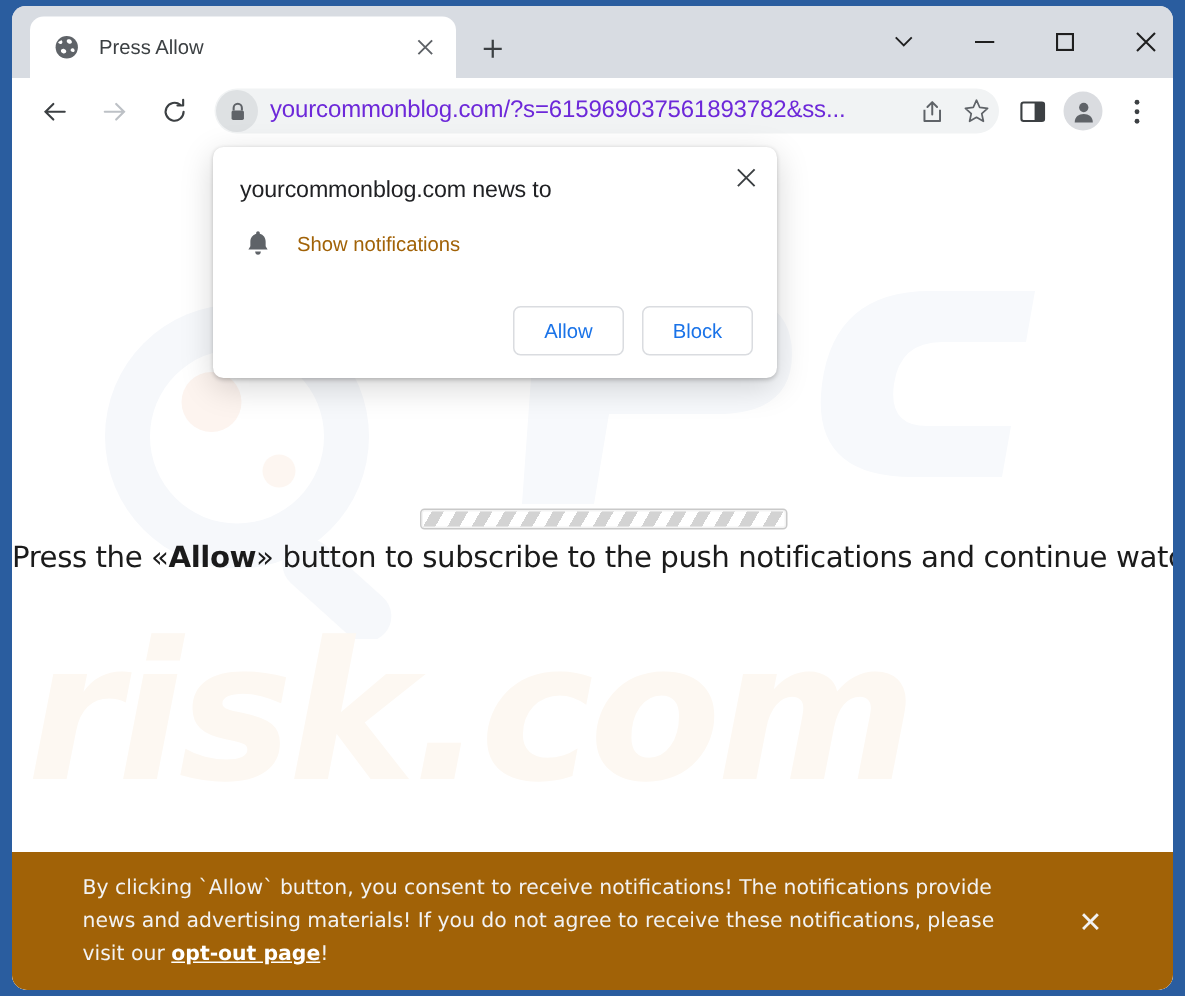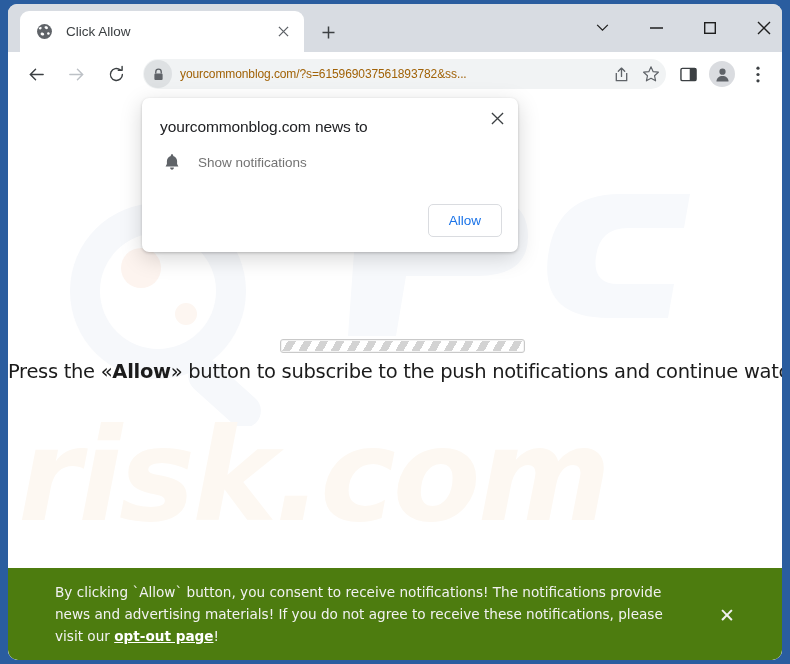--- a/index.html
+++ b/index.html
@@ -121,22 +121,22 @@
   #site-info-badge {
     width: 28px; height: 28px;
     margin-left: 1px;
     flex: 0 0 auto;
     border-radius: 50%;
     background: #dee1e3;
     display: flex; align-items: center; justify-content: center;
   }
   #url-text {
     margin-left: 8px;
-    font-size: 12px;
-    color: #a16207;
+    font-size: 16px;
+    color: #6d28d9;
     white-space: nowrap;
     overflow: hidden;
     letter-spacing: -0.1px;
   }
   #omnibox-actions {
     position: absolute;
     right: 0; top: 0;
     height: 30px;
     display: flex; align-items: center;
   }
@@ -218,21 +218,21 @@
     letter-spacing: -0.3px;
     white-space: nowrap;
   }
   #instruction b { font-weight: 700; }
 
   
   #consent-bar {
     position: absolute;
     left: 0; bottom: 0;
     width: 774px; height: 92px;
-    background: #4d7c0f;
+    background: #a16207;
     border-radius: 0 0 9px 9px;
     display: flex;
     align-items: center;
   }
   #consent-text {
     margin-left: 47px;
     width: 618px;
     font-family: "DejaVu Sans", sans-serif;
     font-size: 13.6px;
     line-height: 22px;
@@ -284,21 +284,21 @@
     align-items: center;
   }
   #bell-icon-wrap {
     width: 24px; height: 24px;
     display: flex; align-items: center; justify-content: center;
     flex: 0 0 auto;
   }
   #dialog-permission-label {
     margin-left: 14px;
     font-size: 13.5px;
-    color: #737373;
+    color: #a16207;
   }
   #dialog-buttons {
     position: absolute;
     right: 16px; bottom: 15px;
     display: flex;
     gap: 12px;
   }
   .dlg-btn {
     min-width: 74px;
     height: 33px;
@@ -322,21 +322,21 @@
     <div id="tab-strip">
 
       <div id="tab">
         <svg id="tab-favicon" viewBox="0 0 24 24">
           <circle cx="12" cy="12" r="10.5" fill="#5f6368"></circle>
           <path fill="#ffffff" d="M7.2 5.4c.9 1.1 1 2.3.2 3.1-.8.8-2 .7-2.9-.2-.3-.3-.5-.7-.6-1.1A9 9 0 0 1 7.2 5.4z"></path>
           <path fill="#ffffff" d="M15.3 4.6c1.3.9 1.9 2.2 1.4 3.2-.6 1-2 1.2-3.3.4-.9-.6-1.4-1.4-1.4-2.2 0-1 .9-1.6 2-1.5.5.0 .9.0 1.3.1z"></path>
           <path fill="#ffffff" d="M9.6 13.6c1.4.5 2.2 1.6 1.9 2.7-.3 1.2-1.7 1.8-3.1 1.3-1.2-.4-2-1.3-1.9-2.3.1-1.2 1.6-2.1 3.1-1.7z"></path>
           <path fill="#ffffff" d="M18.6 13.3c.9.7 1.1 1.8.5 2.6-.6.8-1.8.9-2.7.2-.8-.6-1-1.7-.4-2.5.6-.8 1.8-.9 2.6-.3z"></path>
         </svg>
-        <span id="tab-title">Click Allow</span>
+        <span id="tab-title">Press Allow</span>
         <span id="tab-close">
           <svg width="11" height="11" viewBox="0 0 12 12">
             <path d="M1 1 L11 11 M11 1 L1 11" stroke="#5f6368" stroke-width="1.4" fill="none"></path>
           </svg>
         </span>
       </div>
 
       <div id="new-tab-button">
         <svg width="15" height="15" viewBox="0 0 16 16">
           <path d="M8 1.6 L8 14.4 M1.6 8 L14.4 8" stroke="#3c4043" stroke-width="1.6" fill="none"></path>
@@ -476,17 +476,18 @@
                      L13.1 11.1 L14.4 13.4 L1.6 13.4 L2.9 11.1 L2.9 8.1
                      C2.9 5.6 4.4 3.5 6.8 2.9 L6.8 2.4 C6.8 1.7 7.3 1.2 8 1.2 Z" fill="#5f6368"></path>
             <path d="M6.1 14.6 L9.9 14.6 C9.9 15.9 9.1 16.8 8 16.8 C6.9 16.8 6.1 15.9 6.1 14.6 Z" fill="#5f6368"></path>
           </svg>
         </span>
         <span id="dialog-permission-label">Show notifications</span>
       </div>
 
       <div id="dialog-buttons">
         <button class="dlg-btn">Allow</button>
+        <button class="dlg-btn">Block</button>
       </div>
     </div>
 
   </div>
 </div>
 
 </body></html>

